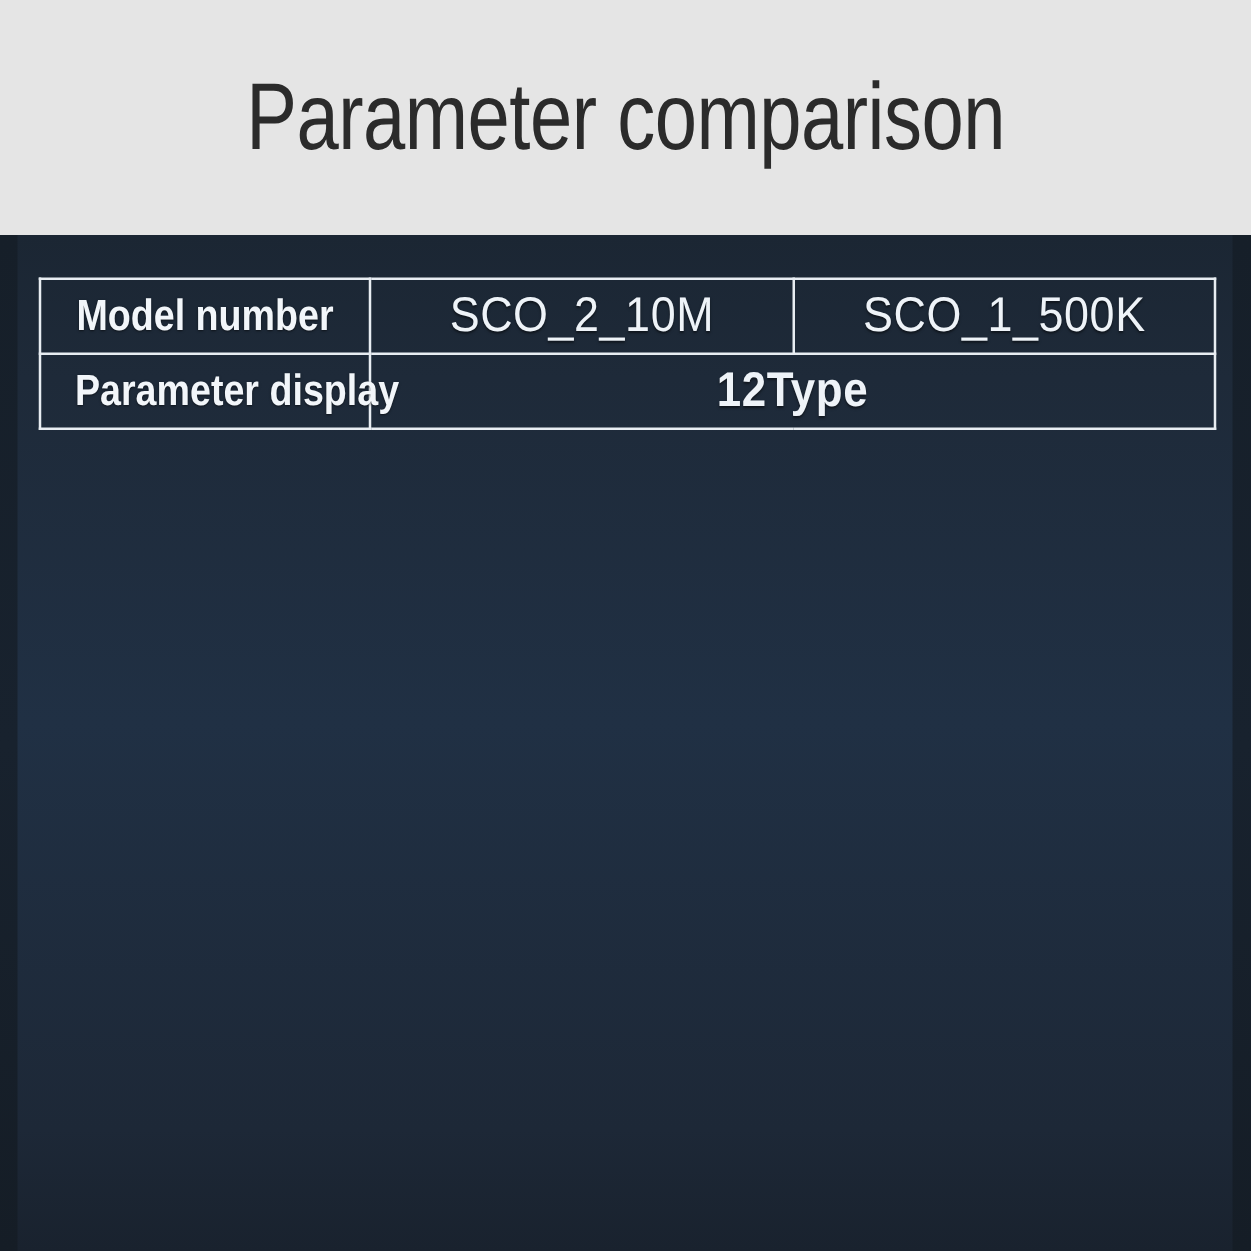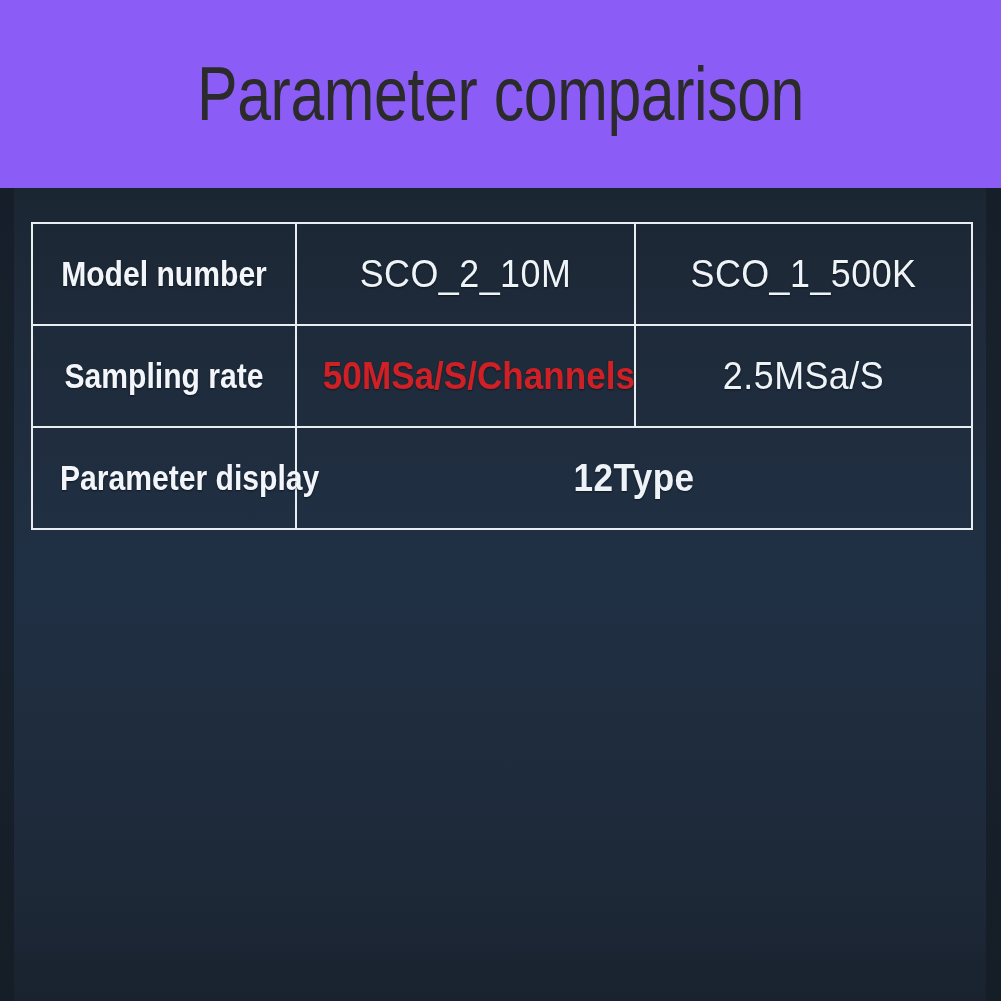--- a/index.html
+++ b/index.html
@@ -21,21 +21,21 @@
     background: #fdfdfb;
   }
 
   
   .title-band {
     position: absolute;
     left: 0;
     top: 0;
     width: 1001px;
     height: 188px;
-    background: #8b5cf6;
+    background: #e5e5e5;
   }
   .page-title {
     position: absolute;
     left: 0;
     top: 52px;
     width: 1001px;
     text-align: center;
     font-family: "Liberation Sans", sans-serif;
     font-size: 76px;
     font-weight: 400;
@@ -78,21 +78,21 @@
   .spec-table {
     position: absolute;
     left: 31px;
     top: 222px;
     width: 940px;
     border-collapse: collapse;
     table-layout: fixed;
   }
   .spec-table td {
     border: 2px solid #e8edf2;
-    height: 102px;
+    height: 60px;
     padding: 0 10px;
     vertical-align: middle;
     box-sizing: border-box;
   }
 
   col.c-label { width: 264px; }
   col.c-v1    { width: 339px; }
   col.c-v2    { width: 337px; }
 
   .cell-label {
@@ -162,31 +162,20 @@
           <div class="cell-label">Model number</div>
         </td>
         <td>
           <div class="cell-value cond">SCO_2_10M</div>
         </td>
         <td>
           <div class="cell-value cond">SCO_1_500K</div>
         </td>
       </tr>
 
-      <tr>
-        <td>
-          <div class="cell-label">Sampling rate</div>
-        </td>
-        <td>
-          <div class="cell-value hl">50MSa/S/Channels</div>
-        </td>
-        <td>
-          <div class="cell-value cond">2.5MSa/S</div>
-        </td>
-      </tr>
 
 
 
 
 
 
 
       <tr>
         <td>
           <div class="cell-label">Parameter display</div>

